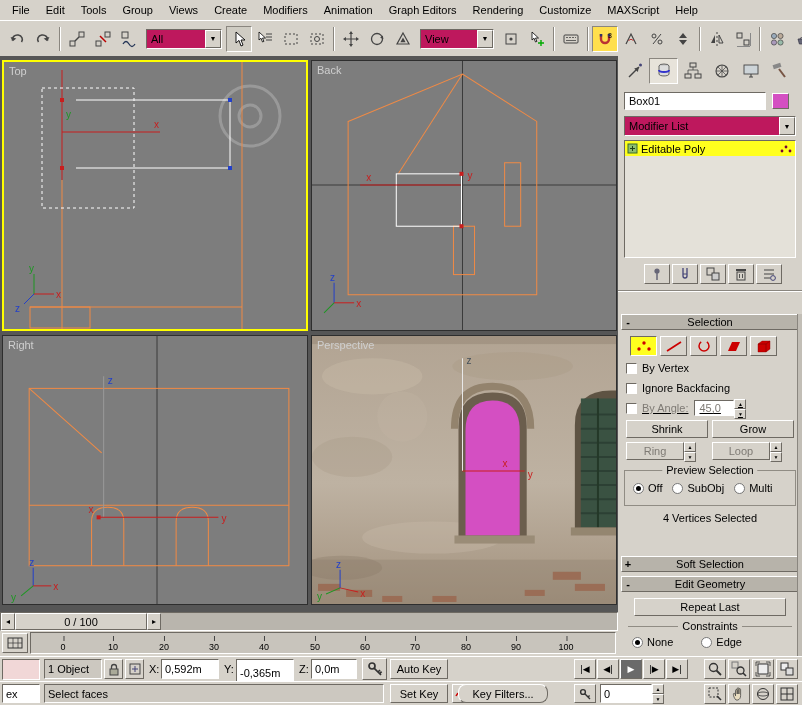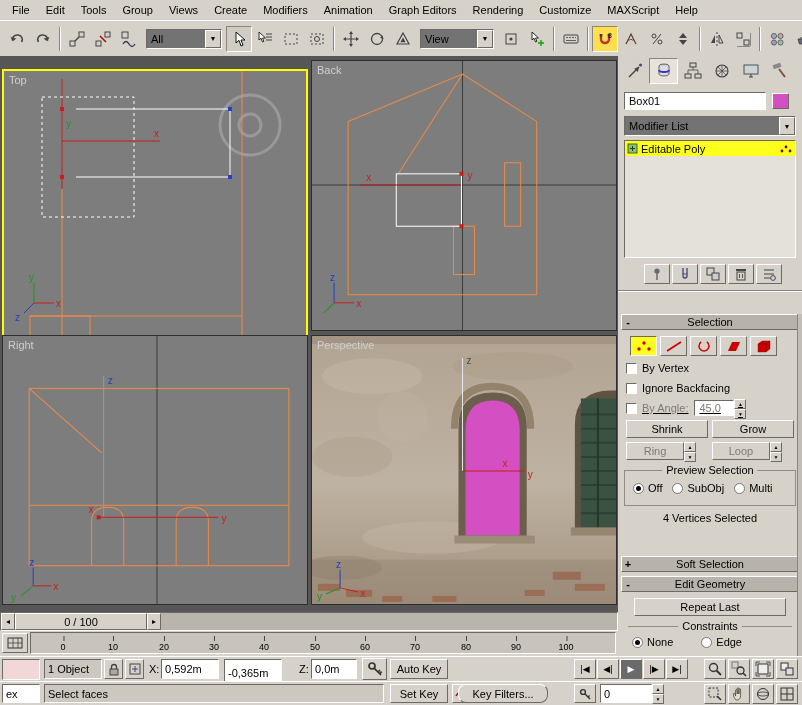--- a/index.html
+++ b/index.html
@@ -9,27 +9,27 @@
 .abs{position:absolute;}
 
 .menubar{position:absolute;left:0;top:0;width:802px;height:20px;display:flex;align-items:center;padding-left:4px;background:var(--chrome,#d6d2ca);}
 .menu-item{padding:2px 8px;}
 
 .toolbar{position:absolute;left:0;top:20px;width:802px;height:36px;display:flex;align-items:center;padding-left:4px;background:var(--chrome,#d6d2ca);border-top:1px solid #fff;}
 .ticon{width:26px;height:26px;display:flex;align-items:center;justify-content:center;flex:0 0 auto;}
 .ticon.on{background:#cfccc3;border:1px solid;border-color:#8a867f #fff #fff #8a867f;}
 .ticon.snap-on{background:#ffdf4d;border:1px solid;border-color:#8a867f #fff #fff #8a867f;}
 .tsep{width:2px;height:24px;border-left:1px solid #8a867f;border-right:1px solid #fff;margin:0 3px;flex:0 0 auto;}
-.combo{height:20px;background:#737373;display:flex;align-items:center;border:1px solid;border-color:#6e6a63 #fff #fff #6e6a63;flex:0 0 auto;}
+.combo{height:20px;background:#be185d;display:flex;align-items:center;border:1px solid;border-color:#6e6a63 #fff #fff #6e6a63;flex:0 0 auto;}
 .combo .cval{flex:1;padding-left:4px;overflow:hidden;white-space:nowrap;}
 .combo .carrow{width:16px;height:18px;background:var(--chrome,#d6d2ca);border:1px solid;border-color:#fff #6e6a63 #6e6a63 #fff;display:flex;align-items:center;justify-content:center;font-size:7px;}
 
 .workspace{position:absolute;left:0;top:56px;width:618px;height:556px;background:#565656;}
 .viewport{position:absolute;background:var(--viewport-bg,#7d7d7d);border:1px solid #2e2e2e;overflow:hidden;}
-.viewport.active{border:2px solid var(--active-border,#ffff00);margin-top:9px;}
+.viewport.active{border:2px solid var(--active-border,#ffff00);}
 .vp-label{position:absolute;left:5px;top:3px;color:#cfcfcf;z-index:3;}
 .wire{position:absolute;left:0;top:0;width:100%;height:100%;}
 .axis-label{font-size:10px;font-family:"Liberation Sans","DejaVu Sans",sans-serif;}
 
 .cpanel{position:absolute;left:618px;top:56px;width:184px;height:600px;background:var(--chrome,#d6d2ca);}
 .ptab{width:29px;height:26px;display:flex;align-items:center;justify-content:center;}
 .ptab.active{background:#e7e3da;border:1px solid;border-color:#8a867f #fff #fff #8a867f;}
 .pfield{background:#fff;border:1px solid;border-color:#6e6a63 #fff #fff #6e6a63;display:flex;align-items:center;padding-left:4px;}
 .stack{background:#e4e1d9;border:1px solid;border-color:#6e6a63 #fff #fff #6e6a63;overflow:hidden;}
 .stack-row{height:15px;display:flex;align-items:center;gap:3px;padding:0 2px;background:var(--highlight-yellow,#ffff1e);}
@@ -663,21 +663,21 @@
         <svg width="14" height="14">
           <rect x="2" y="2" width="10" height="10" fill="none" stroke="#444"></rect>
           <path d="M7 4v6M4 7h6" stroke="#447"></path>
         </svg>
       </div>
     <span class="abs" style="left:149px;top:6px;">X:</span>
     <div class="sfield abs" style="left:161px;top:2px;width:58px;height:20px;">
         <span>0,592m</span>
       </div>
     <span class="abs" style="left:224px;top:6px;">Y:</span>
-    <div class="sfield abs" style="left:224px;top:2px;width:58px;height:28px;">
+    <div class="sfield abs" style="left:236px;top:2px;width:58px;height:28px;">
         <span>-0,365m</span>
       </div>
     <span class="abs" style="left:299px;top:6px;">Z:</span>
     <div class="sfield abs" style="left:311px;top:2px;width:46px;height:20px;">
         <span>0,0m</span>
       </div>
     <div class="sicon abs" style="left:362px;top:1px;width:25px;height:22px;">
         <svg width="18" height="18">
           <circle cx="6" cy="6" r="3" fill="none" stroke="#333" stroke-width="1.7"></circle>
           <path d="M8.3 8.3L15 15M12 12l2-2M13.6 13.6l2-2" stroke="#333" stroke-width="1.7"></path>

